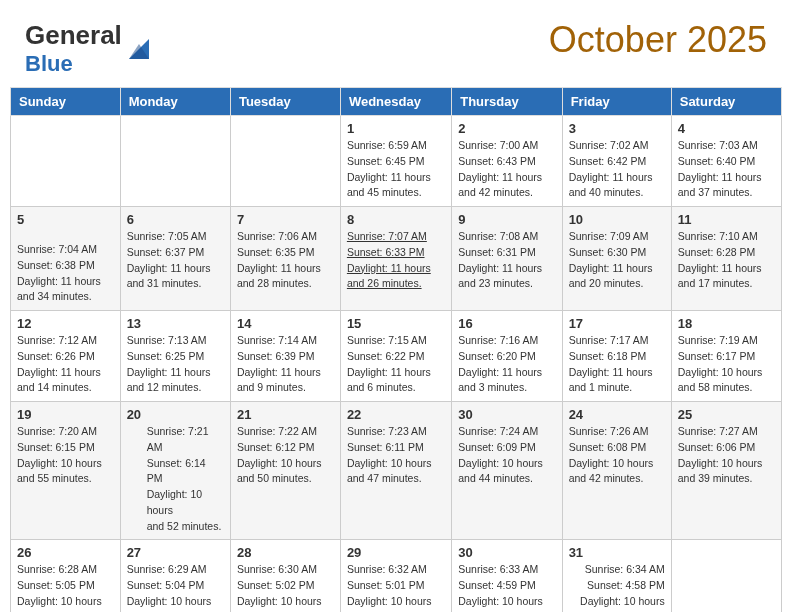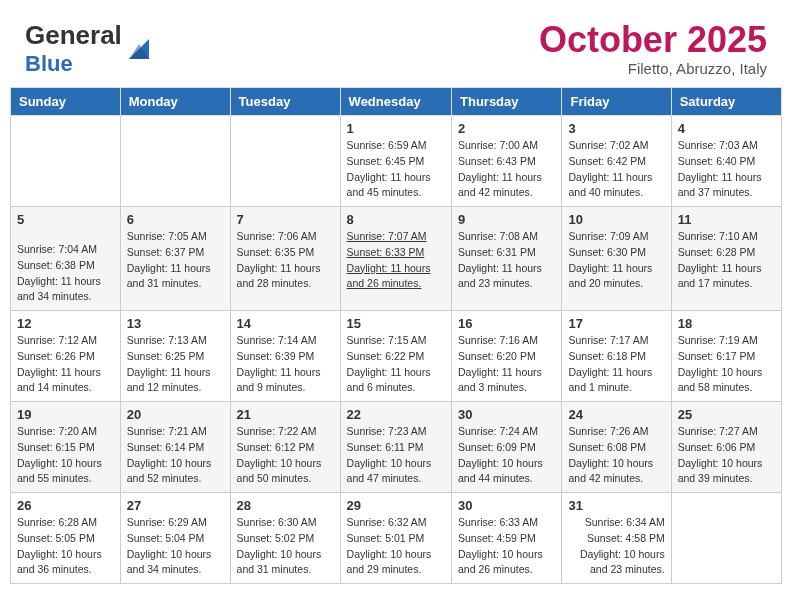--- a/index.html
+++ b/index.html
@@ -33,22 +33,22 @@
     .logo-icon {
       width: 30px;
       height: 30px;
       margin-left: 2px;
     }
     .title-block {
       text-align: right;
     }
     .month-title {
       font-size: 36px;
-      font-weight: bold;
-      color: #be185d;
+      font-weight: normal;
+      color: #a16207;
       line-height: 1.1;
       text-align: right;
     }
     .subtitle {
       font-size: 15px;
       color: #555;
     }
     .calendar {
       width: 100%;
       border-collapse: collapse;
@@ -100,21 +100,20 @@
       <span class="logo-text-general">General</span><br>
       <span class="logo-text-blue">Blue</span>
     </div>
     <svg class="logo-icon" viewBox="0 0 30 30">
       <polygon points="5,25 25,5 25,25" fill="#2a6db5"></polygon>
       <polygon points="5,25 15,10 25,25" fill="#1a4a8a" opacity="0.5"></polygon>
     </svg>
   </div>
   <div class="title-block">
     <div class="month-title">October 2025</div>
-    <div class="subtitle">Filetto, Abruzzo, Italy</div>
   </div>
 </div>
 
 <table class="calendar">
   <thead>
     <tr>
     <th>Sunday</th>
         <th>Monday</th>
         <th>Tuesday</th>
         <th>Wednesday</th>
@@ -262,21 +261,21 @@
       <tr>
         <td>
           <span class="day-number">19</span>
           <div class="day-info" style="white-space: pre-line;">Sunrise: 7:20 AM
 Sunset: 6:15 PM
 Daylight: 10 hours
 and 55 minutes.</div>
         </td>
         <td>
           <span class="day-number">20</span>
-          <div class="day-info" style="white-space: pre-line;">Sunrise: 7:21 AM
+          <div class="day-info" style="white-space: pre-line; margin-left: 20px;">Sunrise: 7:21 AM
 Sunset: 6:14 PM
 Daylight: 10 hours
 and 52 minutes.</div>
         </td>
         <td>
           <span class="day-number">21</span>
           <div class="day-info" style="white-space: pre-line;">Sunrise: 7:22 AM
 Sunset: 6:12 PM
 Daylight: 10 hours
 and 50 minutes.</div>

